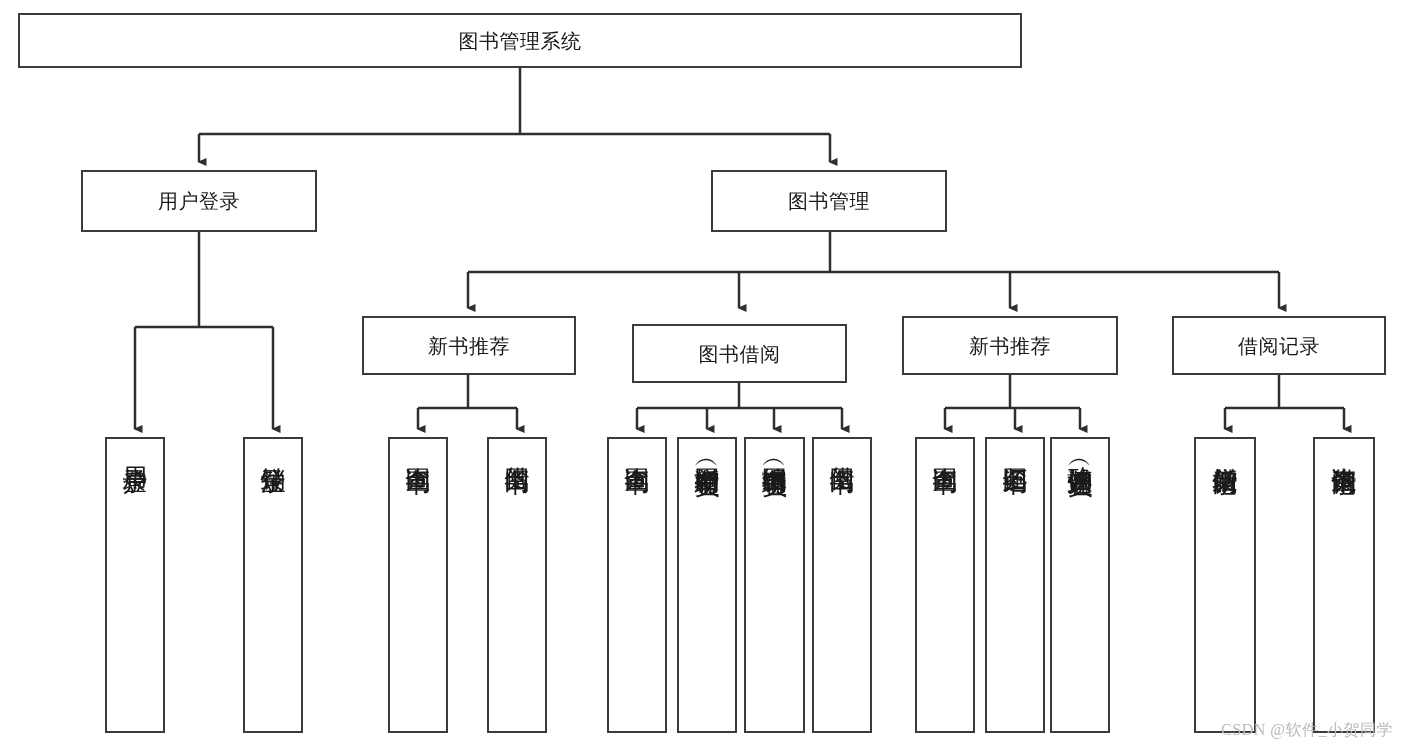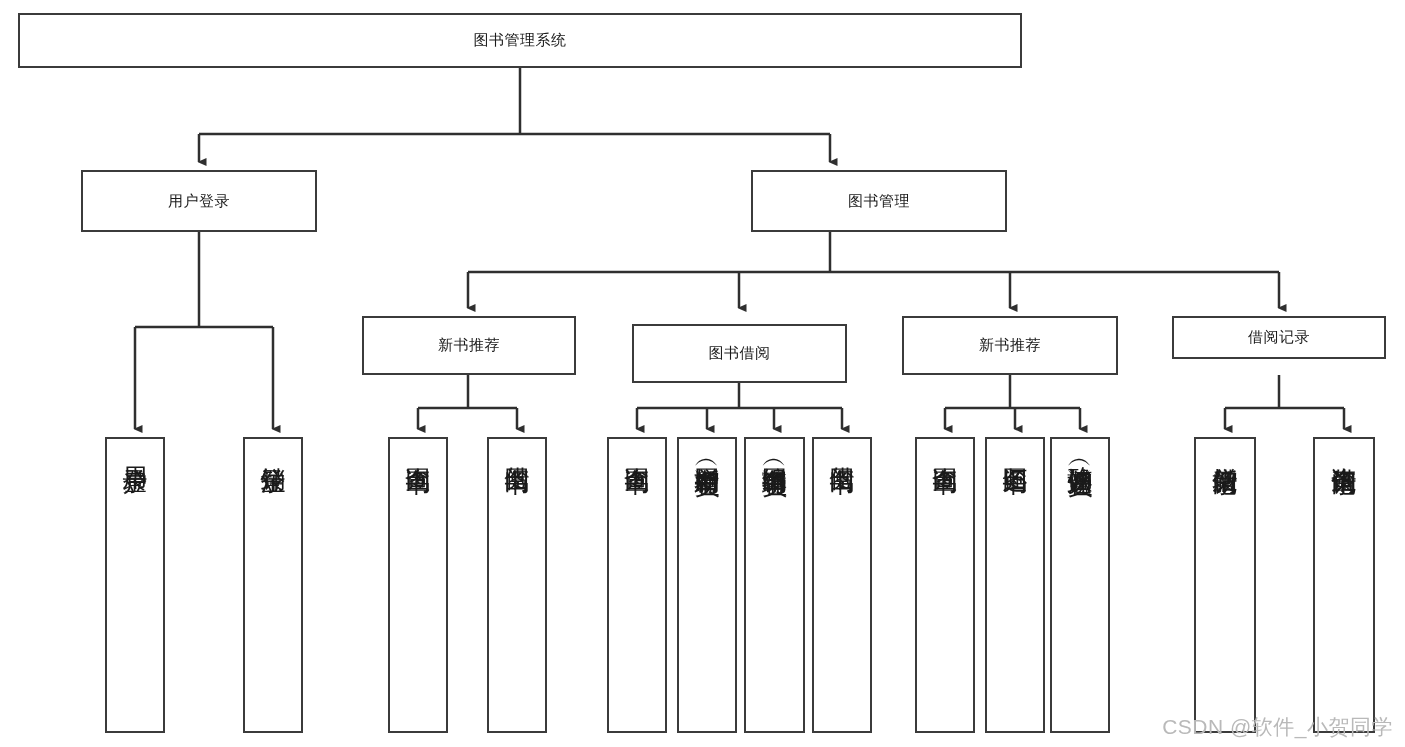--- a/index.html
+++ b/index.html
@@ -30,21 +30,21 @@
     box-sizing: border-box;
     background: #ffffff;
     border: 2px solid #3b3b3b;
     display: flex;
     align-items: center;
     justify-content: center;
     color: #1a1a1a;
   }
   .node.horizontal .node-label {
     writing-mode: horizontal-tb;
-    font-size: 15px;
+    font-size: 20px;
     letter-spacing: 0.5px;
     white-space: nowrap;
     line-height: 1.1;
   }
   .node.vertical {
     align-items: flex-start;
     justify-content: center;
     padding-top: 8px;
   }
   .node.vertical .node-label {
@@ -52,24 +52,25 @@
     text-orientation: upright;
     font-size: 25px;
     line-height: 1.08;
     letter-spacing: 1px;
     white-space: nowrap;
   }
   .watermark {
     position: absolute;
     right: 12px;
     bottom: 6px;
-    font-size: 21px;
+    font-size: 16px;
     color: #b9b9b9;
     white-space: nowrap;
     letter-spacing: 0.5px;
+    font-family: Liberation Serif, serif;
   }
 </style>
 </head>
 <body>
 
 <div id="diagram-root">
 
   <svg class="edges" viewBox="0 0 1405 747">
     <defs>
       <marker id="arrowhead" markerWidth="9" markerHeight="9" refX="4" refY="7.5" orient="auto" markerUnits="userSpaceOnUse">
@@ -120,33 +121,33 @@
     </g>
   </svg>
 
   <div id="nodes-layer">
       <div class="node horizontal" style="left: 18px; top: 13px; width: 1004px; height: 55px;">
         <span class="node-label">图书管理系统</span>
       </div>
       <div class="node horizontal" style="left: 81px; top: 170px; width: 236px; height: 62px;">
         <span class="node-label">用户登录</span>
       </div>
-      <div class="node horizontal" style="left: 751px; top: 170px; width: 256px; height: 62px;">
+      <div class="node horizontal" style="left: 711px; top: 170px; width: 236px; height: 62px;">
         <span class="node-label">图书管理</span>
       </div>
       <div class="node horizontal" style="left: 362px; top: 316px; width: 214px; height: 59px;">
         <span class="node-label">新书推荐</span>
       </div>
       <div class="node horizontal" style="left: 632px; top: 324px; width: 215px; height: 59px;">
         <span class="node-label">图书借阅</span>
       </div>
       <div class="node horizontal" style="left: 902px; top: 316px; width: 216px; height: 59px;">
         <span class="node-label">新书推荐</span>
       </div>
-      <div class="node horizontal" style="left: 1172px; top: 316px; width: 214px; height: 43px;">
+      <div class="node horizontal" style="left: 1172px; top: 316px; width: 214px; height: 59px;">
         <span class="node-label">借阅记录</span>
       </div>
       <div class="node vertical" style="left: 105px; top: 437px; width: 60px; height: 296px;">
         <span class="node-label">用户登录</span>
       </div>
       <div class="node vertical" style="left: 243px; top: 437px; width: 60px; height: 296px;">
         <span class="node-label">注销登录</span>
       </div>
       <div class="node vertical" style="left: 388px; top: 437px; width: 60px; height: 296px;">
         <span class="node-label">查询图书</span>

